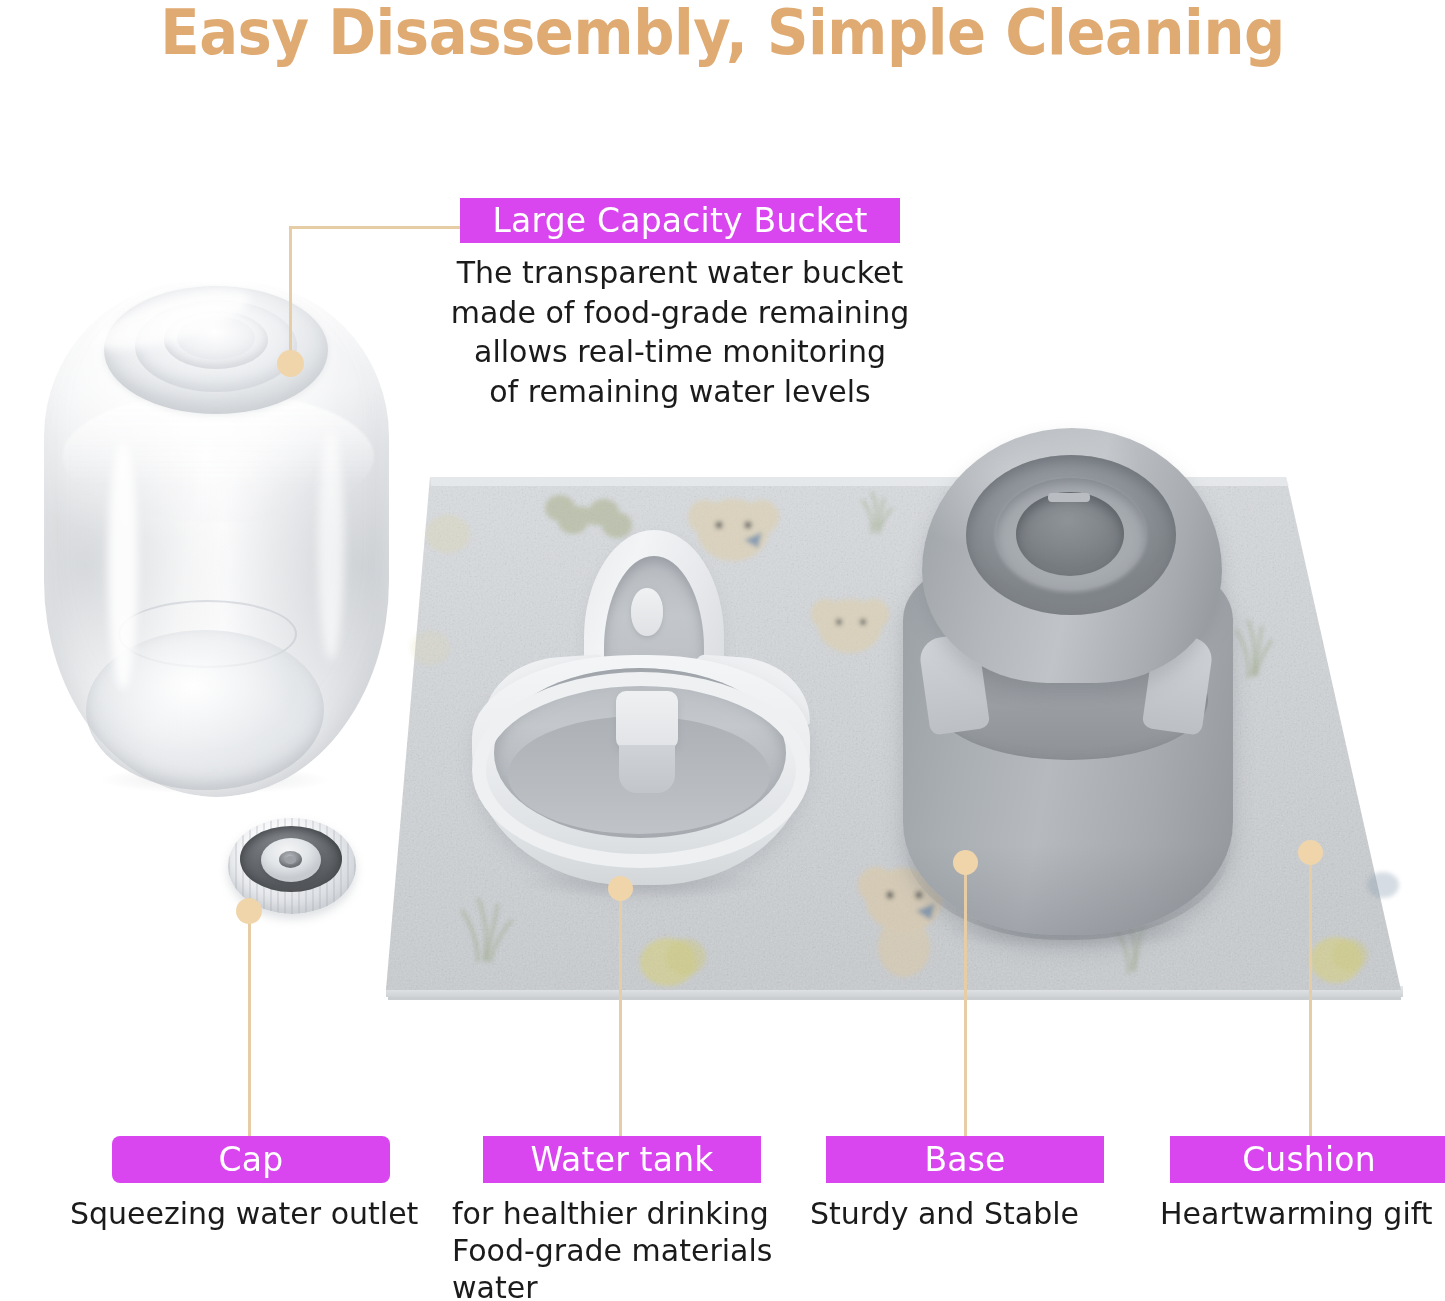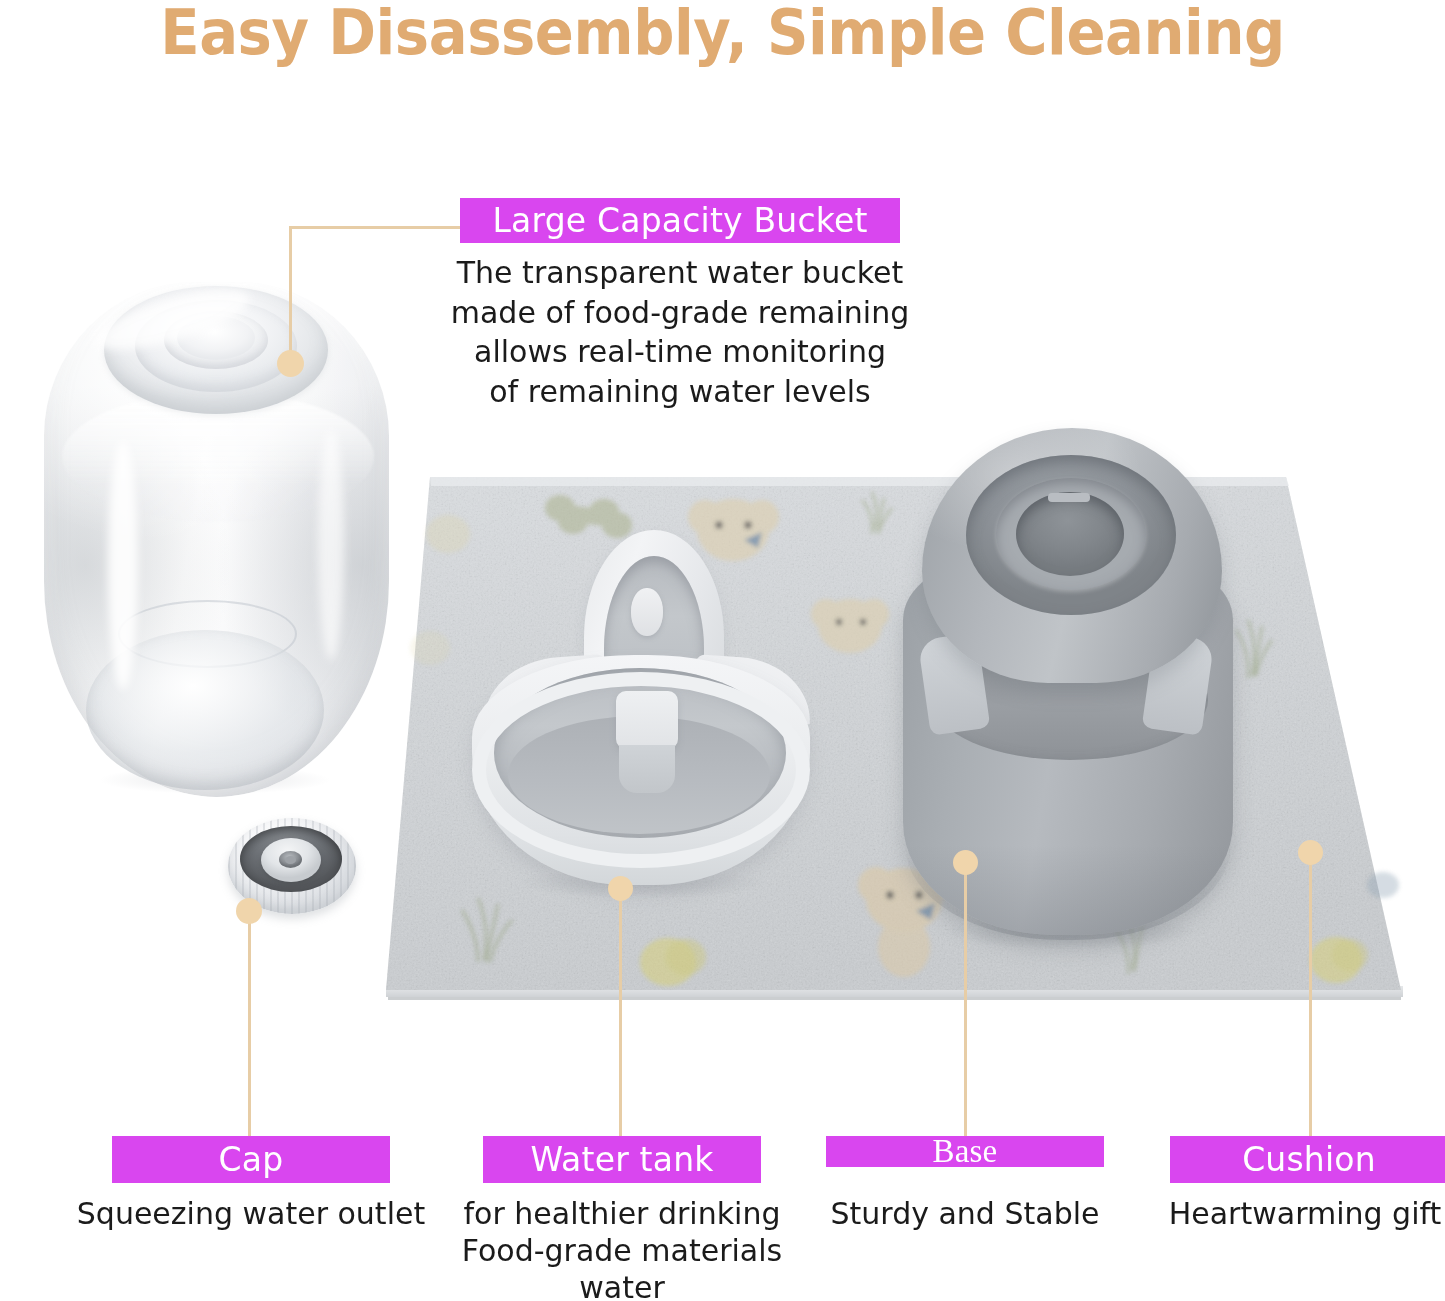--- a/index.html
+++ b/index.html
@@ -36,21 +36,20 @@
     display:flex;align-items:center;justify-content:center;
     letter-spacing:0.2px;
     font-family:"DejaVu Sans", sans-serif;
     z-index:30;
   }
   .caption{
     position:absolute;
     color:#1b1b1b;
     font-size:30px;
     line-height:1.23;
-    text-align:center;
     font-family:"DejaVu Sans", sans-serif;
     z-index:30;
   }
   .bodytext{
     position:absolute;
     color:#1b1b1b;
     font-size:30px;
     line-height:1.32;
     text-align:center;
     font-family:"DejaVu Sans", sans-serif;
@@ -485,37 +484,37 @@
   <div class="chip" style="left:460px;top:198px;width:440px;height:45px;">
     <span>Large Capacity Bucket</span>
   </div>
   <div class="bodytext" style="left:440px;top:253px;width:480px;text-align:center;">
     <div>The transparent water bucket</div>
     <div>made of food-grade remaining</div>
     <div>allows real-time monitoring</div>
     <div>of remaining water levels</div>
   </div>
 
-  <div class="chip" style="left:112px;top:1136px;width:278px;height:47px;">
+  <div class="chip" style="left:112px;top:1136px;width:278px;height:47px;border-radius:8px;">
     <span>Cap</span>
   </div>
   <div class="caption" style="left:70px;top:1196px;width:362px;">
     <div>Squeezing water outlet</div>
   </div>
 
   <div class="chip" style="left:483px;top:1136px;width:278px;height:47px;">
     <span>Water tank</span>
   </div>
   <div class="caption" style="left:452px;top:1196px;width:340px;">
     <div>for healthier drinking</div>
     <div>Food-grade materials</div>
     <div>water</div>
   </div>
 
-  <div class="chip" style="left:826px;top:1136px;width:278px;height:31px;font-family:Liberation Serif, serif;">
+  <div class="chip" style="left:826px;top:1136px;width:278px;height:47px;">
     <span>Base</span>
   </div>
   <div class="caption" style="left:810px;top:1196px;width:310px;">
     <div>Sturdy and Stable</div>
   </div>
 
   <div class="chip" style="left:1170px;top:1136px;width:278px;height:47px;">
     <span>Cushion</span>
   </div>
   <div class="caption" style="left:1160px;top:1196px;width:290px;">

